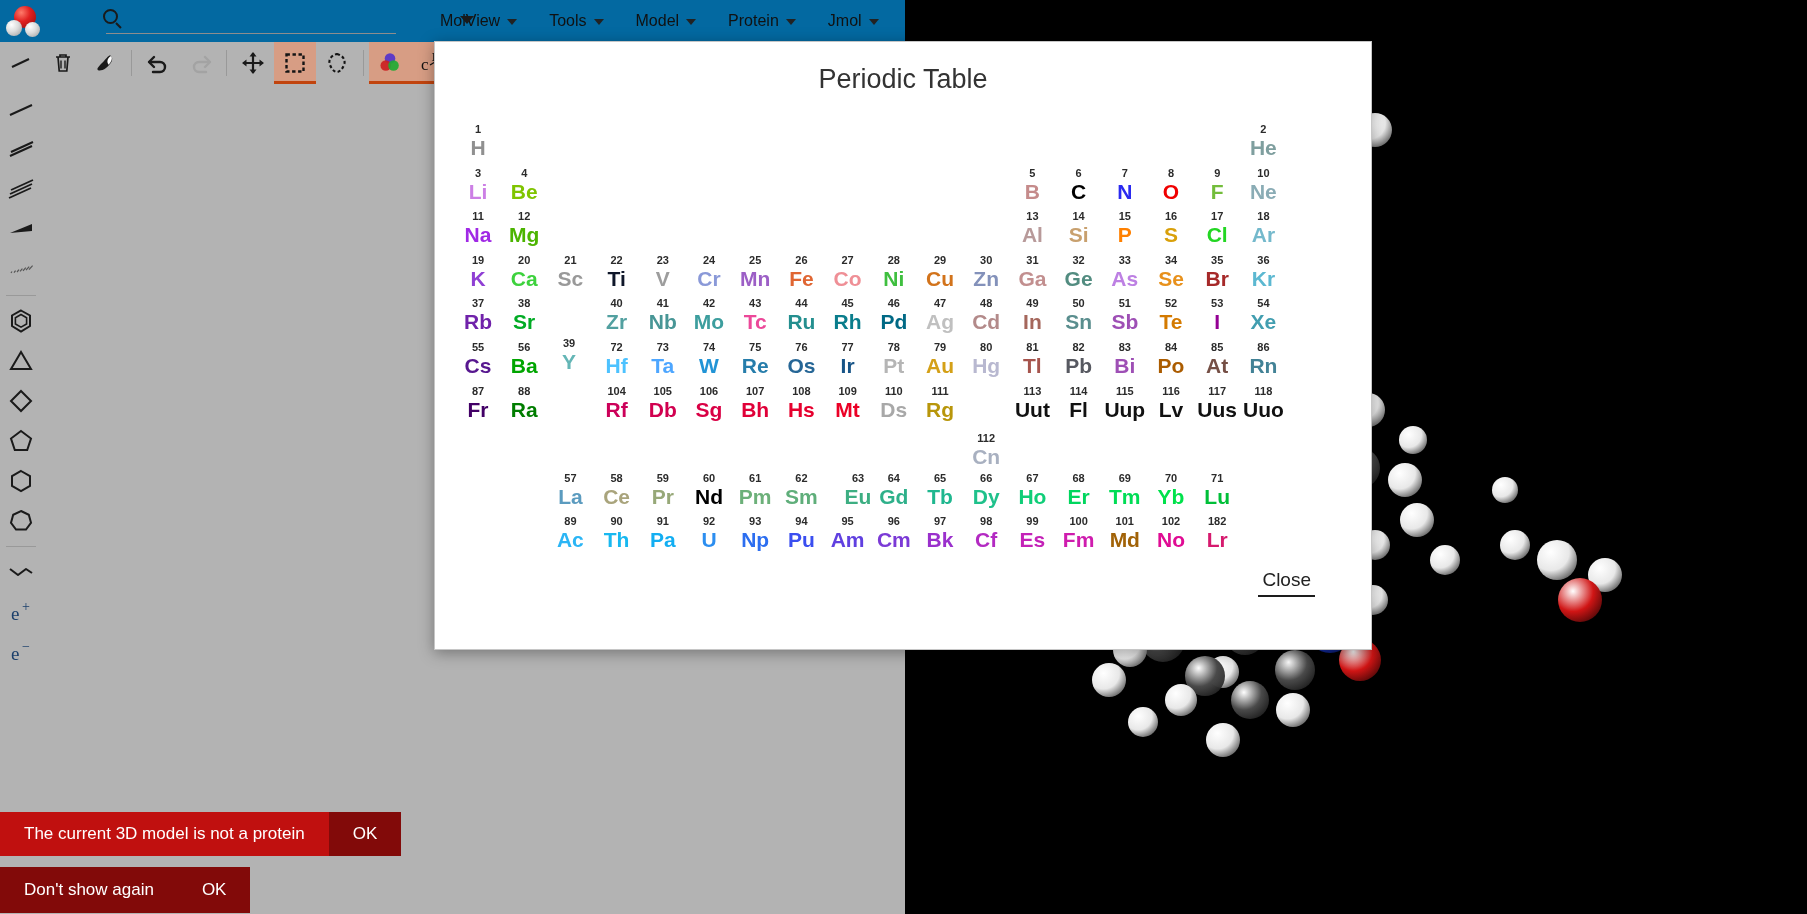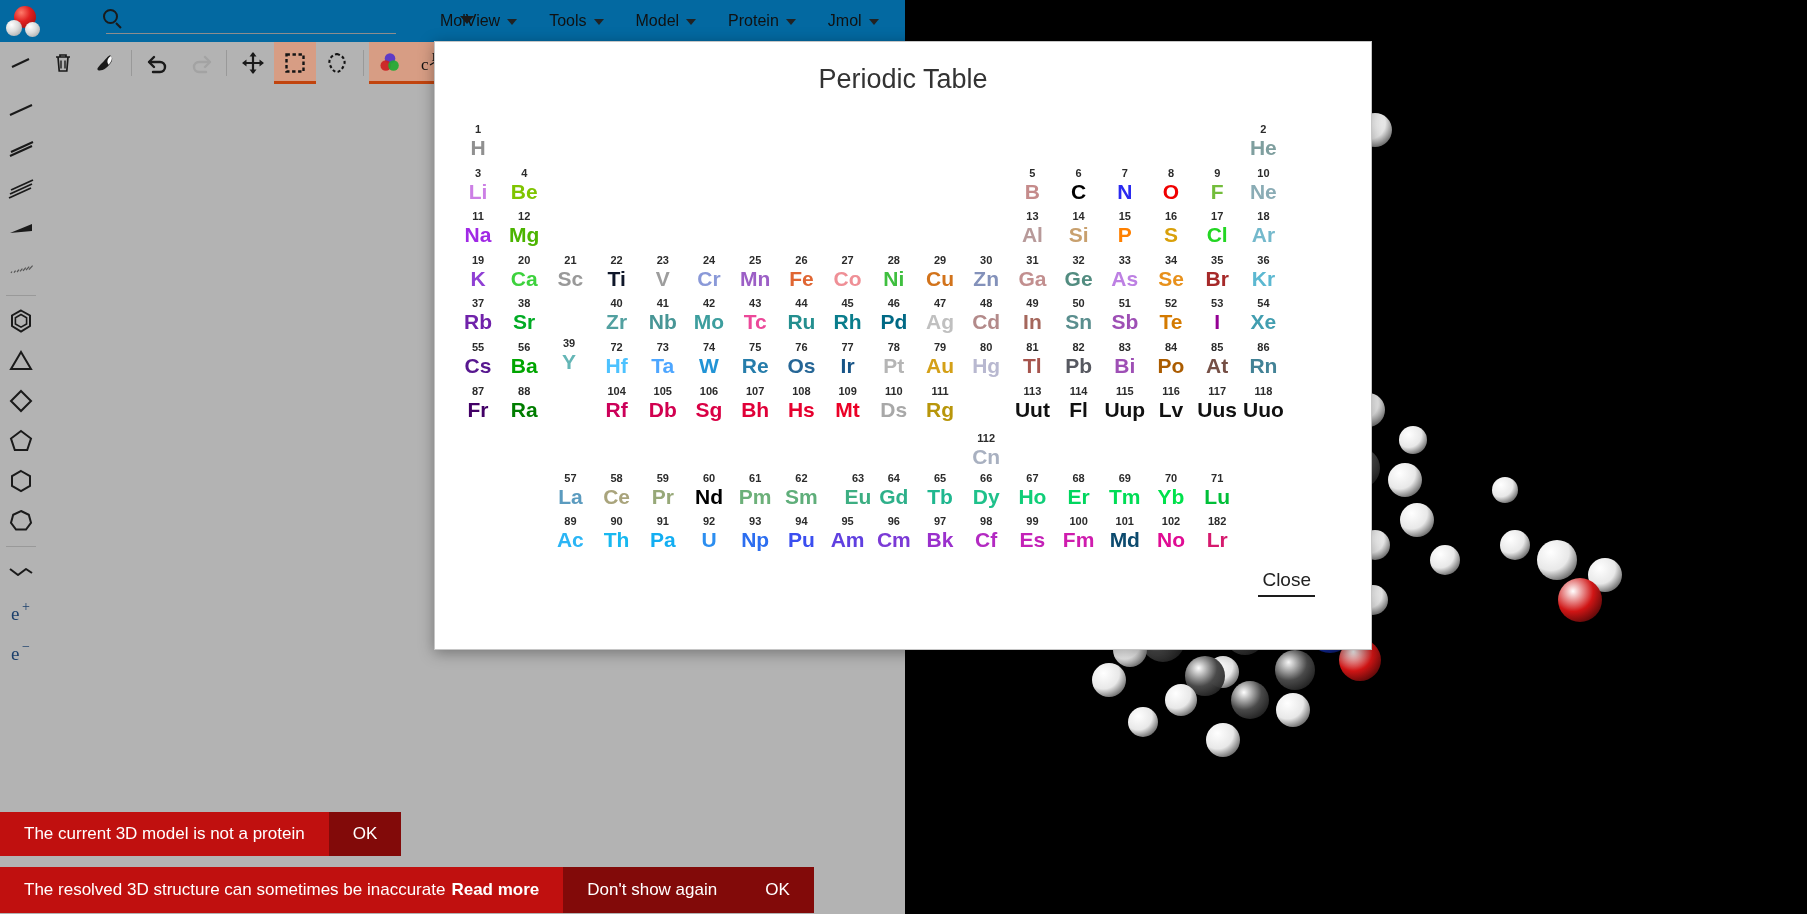--- a/index.html
+++ b/index.html
@@ -854,21 +854,21 @@
         <div class="el" style="left: 554.4px; top: 392.4px;">
           <div class="num">99</div>
           <div class="sym" style="color: rgb(196, 34, 184);">Es</div>
         </div>
         <div class="el" style="left: 600.6px; top: 392.4px;">
           <div class="num">100</div>
           <div class="sym" style="color: rgb(207, 28, 174);">Fm</div>
         </div>
         <div class="el" style="left: 646.8px; top: 392.4px;">
           <div class="num">101</div>
-          <div class="sym" style="color: #0c4a6e;">Md</div>
+          <div class="sym" style="color: #a16207;">Md</div>
         </div>
         <div class="el" style="left: 693px; top: 392.4px;">
           <div class="num">102</div>
           <div class="sym" style="color: rgb(224, 12, 148);">No</div>
         </div>
         <div class="el" style="left: 739.2px; top: 392.4px;">
           <div class="num">182</div>
           <div class="sym" style="color: rgb(214, 26, 110);">Lr</div>
         </div>
       </div>
@@ -876,21 +876,17 @@
   </div>
 
   <div class="notif" id="notif1">
     <div class="msg">
       <span>The current 3D model is not a protein</span>
     </div>
     <div class="act">OK</div>
   </div>
 
   <div class="notif" id="notif2">
-    <div class="msg">
-      <span>The resolved 3D structure can sometimes be inaccurate</span>
-      <b>Read more</b>
-    </div>
     <div class="act">Don't show again</div>
     <div class="act">OK</div>
   </div>
 
 </div>
 
 </body></html>

